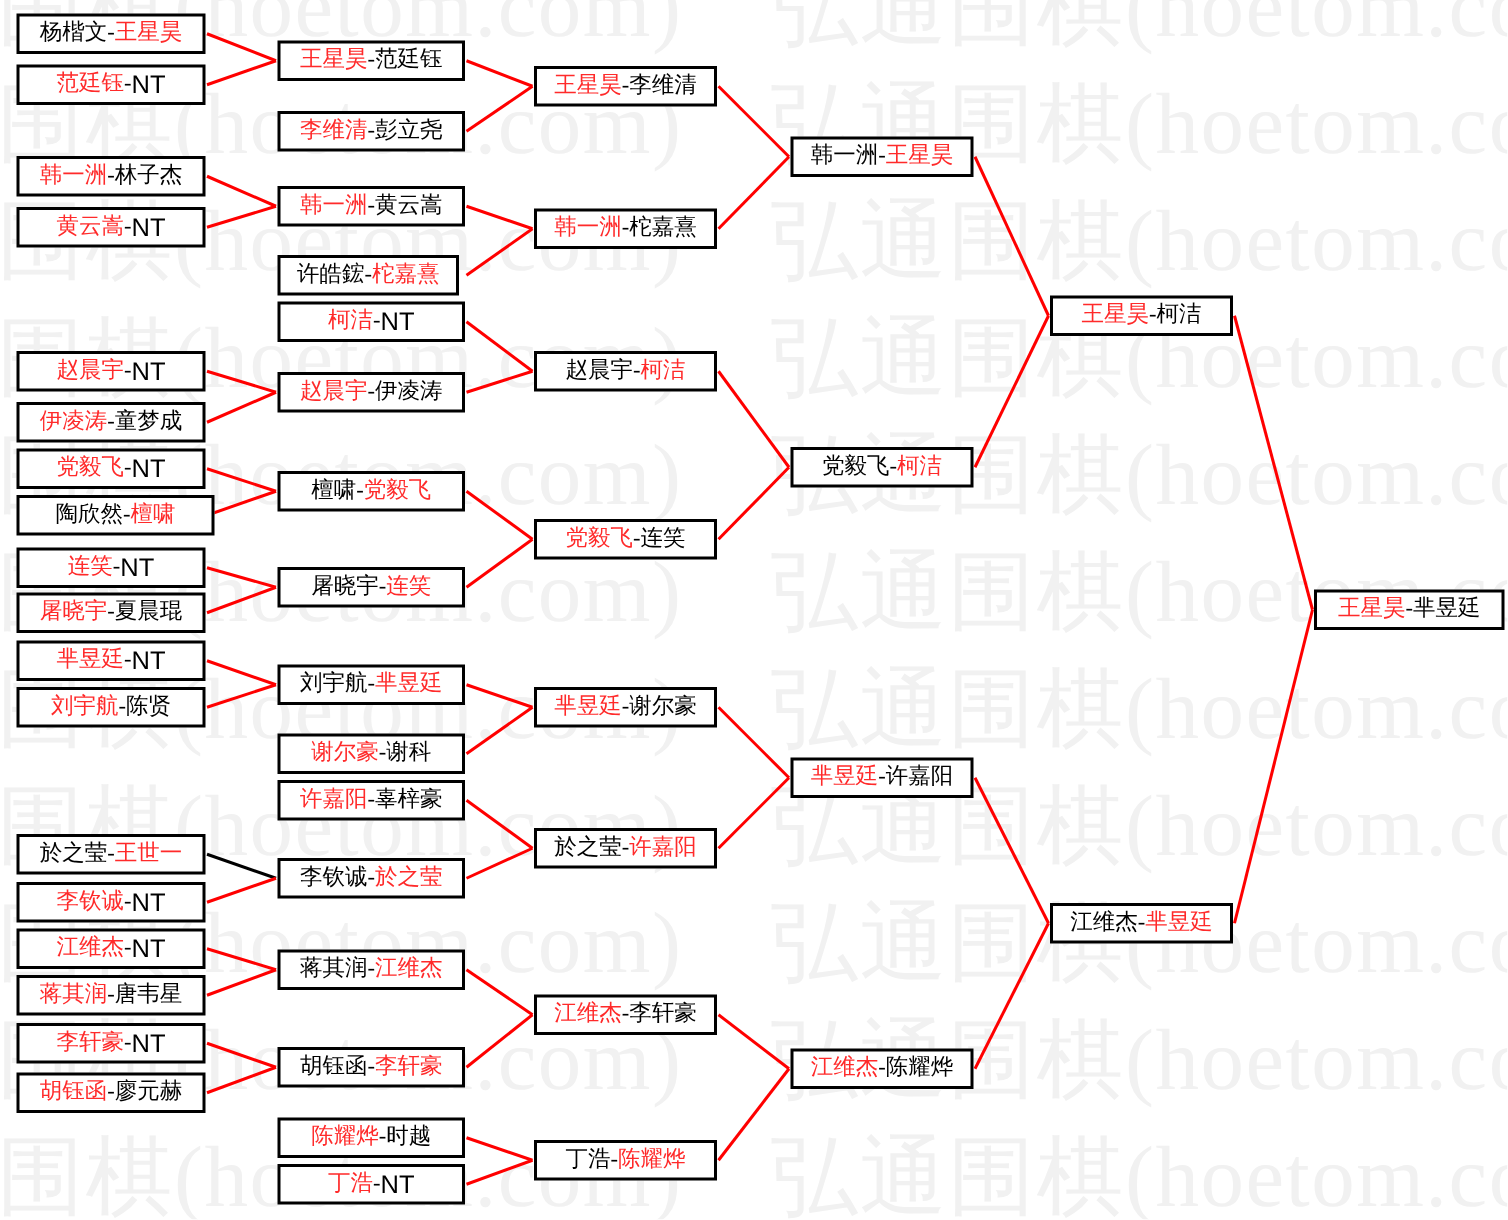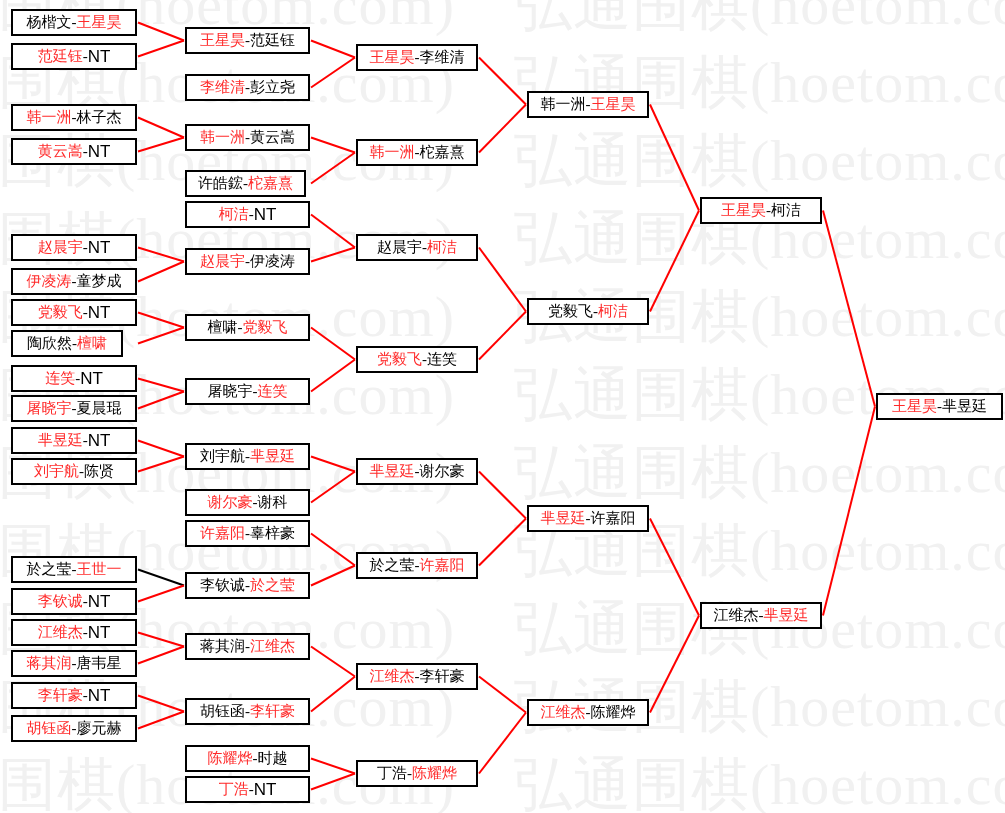--- a/index.html
+++ b/index.html
@@ -159,21 +159,21 @@
       <div class="match" style="left: 11px; top: 268px; width: 126px; border-color: rgb(0, 0, 0);">
         <span class="p win">伊凌涛</span>
         <span class="sep">-</span>
         <span class="p lose">童梦成</span>
       </div>
       <div class="match" style="left: 11px; top: 299px; width: 126px; border-color: rgb(0, 0, 0);">
         <span class="p win">党毅飞</span>
         <span class="sep">-</span>
         <span class="p lose bye">NT</span>
       </div>
-      <div class="match" style="left: 11px; top: 330px; width: 112px; border-color: rgb(0, 0, 0);">
+      <div class="match" style="left: 11px; top: 330px; width: 132px; border-color: rgb(0, 0, 0);">
         <span class="p lose">陶欣然</span>
         <span class="sep">-</span>
         <span class="p win">檀啸</span>
       </div>
       <div class="match" style="left: 11px; top: 365px; width: 126px; border-color: rgb(0, 0, 0);">
         <span class="p win">连笑</span>
         <span class="sep">-</span>
         <span class="p lose bye">NT</span>
       </div>
       <div class="match" style="left: 11px; top: 395px; width: 126px; border-color: rgb(0, 0, 0);">

